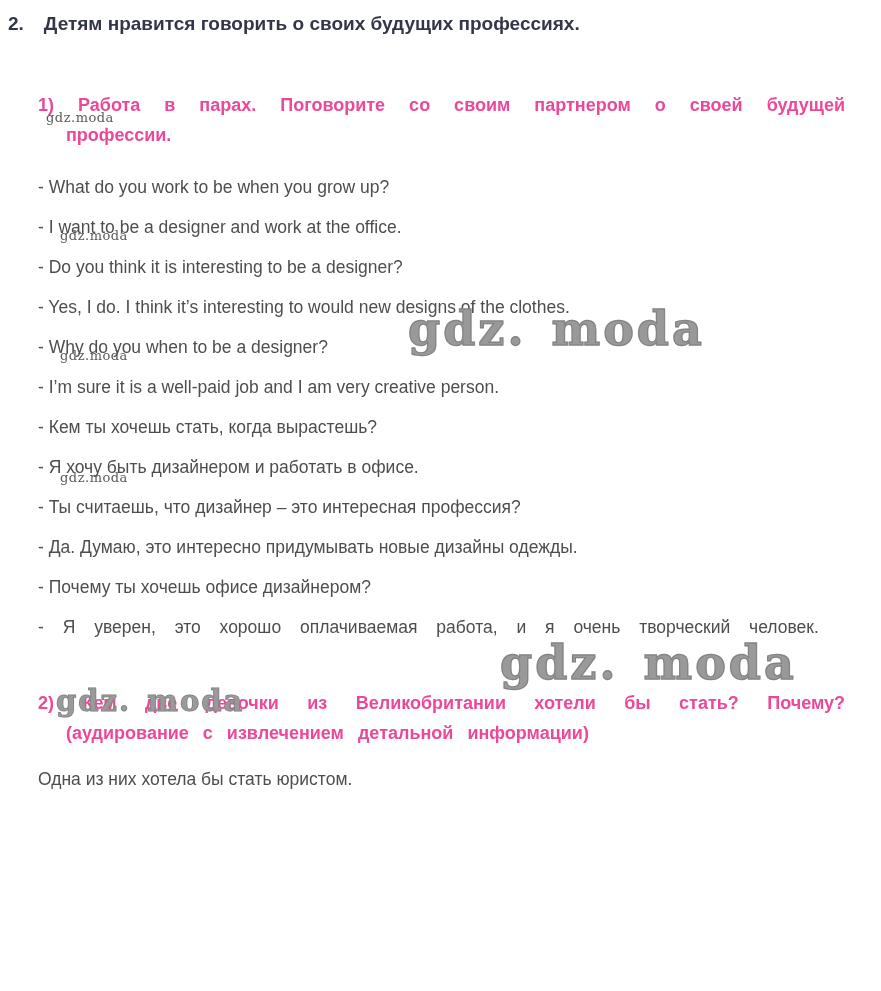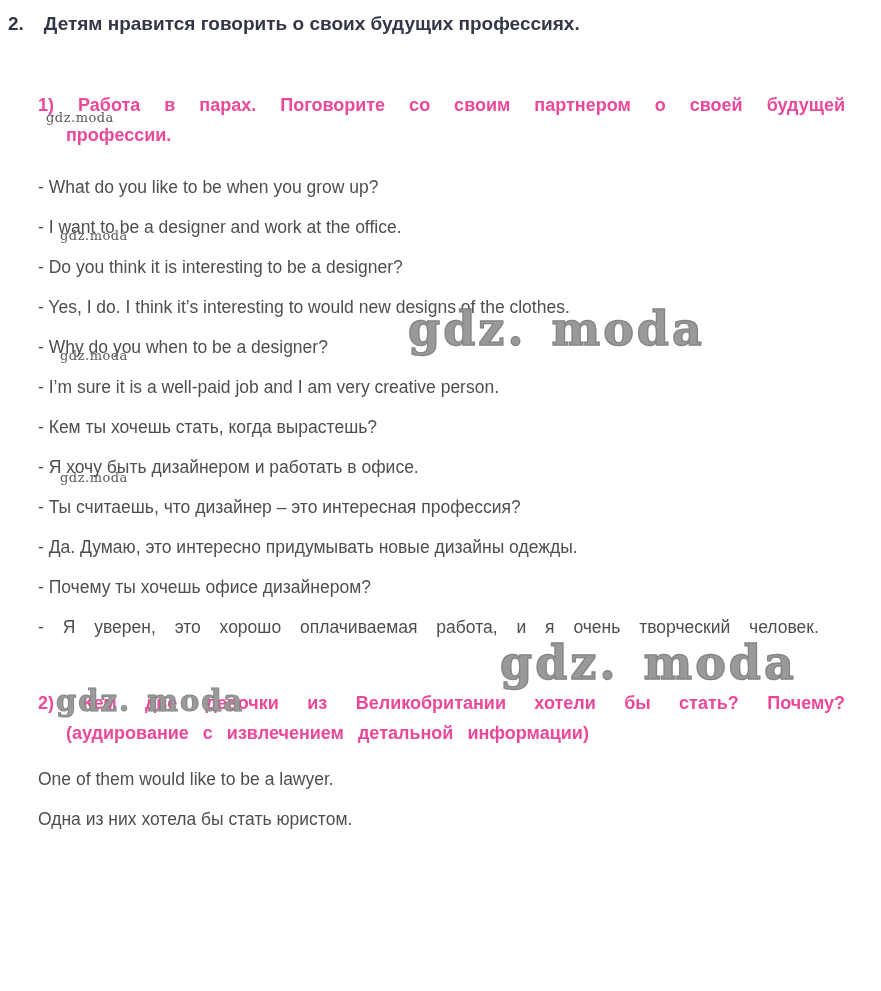--- a/index.html
+++ b/index.html
@@ -81,37 +81,36 @@
 <body>
 
 <div class="page">
 
   <div class="heading">
     <span class="h-num">2.</span><span>Детям нравится говорить о своих будущих профессиях.</span>
   </div>
 
   <p class="task task1 hang just">1) Работа в парах. Поговорите со своим партнером о своей будущей профессии.</p>
 
-  <p class="line hang">- What do you like to be when you grow up?</p>
+  <p class="line hang">- What do you work to be when you grow up?</p>
   <p class="line hang">- I want to be a designer and work at the office.</p>
   <p class="line hang">- Do you think it is interesting to be a designer?</p>
   <p class="line hang">- Yes, I do. I think it’s interesting to would new designs of the clothes.</p>
   <p class="line hang">- Why do you when to be a designer?</p>
   <p class="line hang">- I’m sure it is a well-paid job and I am very creative person.</p>
 
   <p class="line hang">- Кем ты хочешь стать, когда вырастешь?</p>
   <p class="line hang">- Я хочу быть дизайнером и работать в офисе.</p>
   <p class="line hang">- Ты считаешь, что дизайнер – это интересная профессия?</p>
   <p class="line hang">- Да. Думаю, это интересно придумывать новые дизайны одежды.</p>
   <p class="line hang">- Почему ты хочешь офисе дизайнером?</p>
   <p class="line hang just-wide">- Я уверен, это хорошо оплачиваемая работа, и я очень творческий человек.</p>
 
   <p class="task task2 hang just">2) Кем две девочки из Великобритании хотели бы стать? Почему? (аудирование с извлечением детальной информации)</p>
 
-  <p class="line">One of them would like to be a lawyer.</p>
   <p class="line">Одна из них хотела бы стать юристом.</p>
 
 
   <span class="wm wm-small" style="left:46px;  top:110px;">gdz.moda</span>
   <span class="wm wm-small" style="left:60px;  top:228px;">gdz.moda</span>
   <span class="wm wm-small" style="left:60px;  top:348px;">gdz.moda</span>
   <span class="wm wm-large" style="left:408px; top:302px;">gdz. moda</span>
   <span class="wm wm-small" style="left:60px;  top:470px;">gdz.moda</span>
   <span class="wm wm-large" style="left:500px; top:636px;">gdz. moda</span>
   <span class="wm wm-medium" style="left:56px;  top:684px;">gdz. moda</span>

